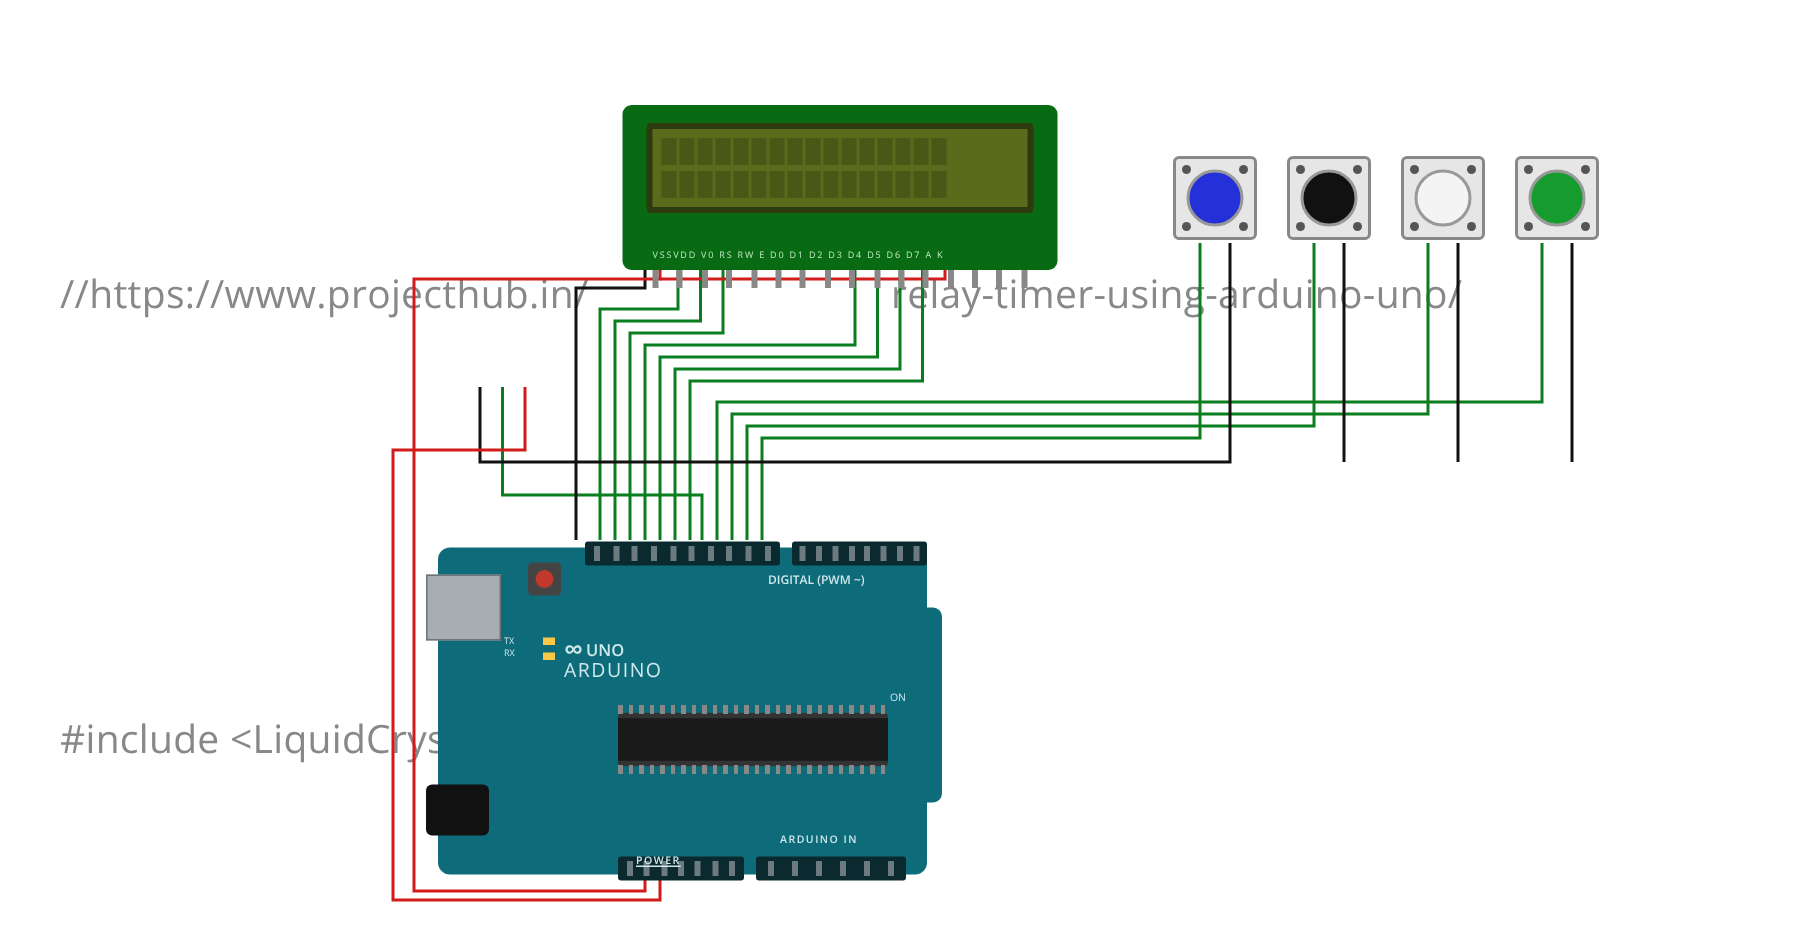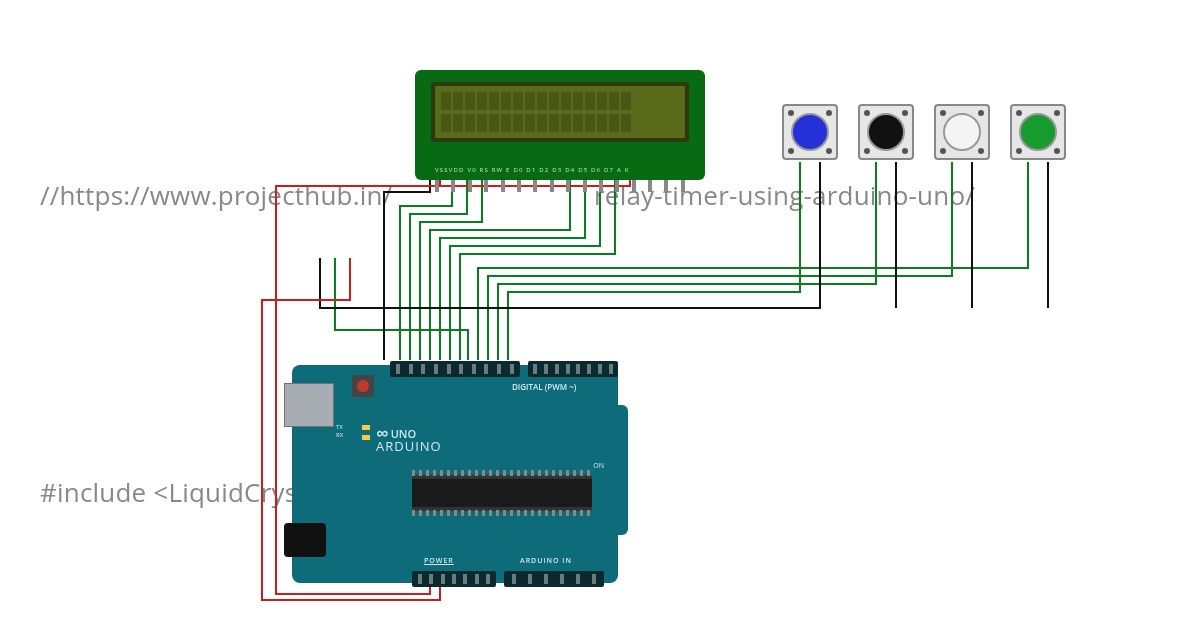--- a/index.html
+++ b/index.html
@@ -176,21 +176,21 @@
   .arduino-label {
     position: absolute;
     left: 84px; top: 56px;
     color: #cfe8ec;
     font-size: 11px; font-weight: 600;
     display:flex;align-items:center;gap:4px;
   }
   .arduino-label .inf { font-size: 18px; letter-spacing:-2px;}
   .arduino-sub { position:absolute;left:84px;top:72px;color:#cfe8ec;font-size:13px;letter-spacing:1px;}
   .txt-digital { position:absolute;top:16px;left:220px;color:#cfe8ec;font-size:8px;font-weight:600;}
-  .txt-power { position:absolute;bottom:18px;left:132px;color:#cfe8ec;font-size:7px;font-weight:600;letter-spacing:1px;text-decoration:underline;}
+  .txt-power { position:absolute;bottom:4px;left:132px;color:#cfe8ec;font-size:7px;font-weight:600;letter-spacing:1px;text-decoration:underline;}
   .txt-analog { position:absolute;bottom:18px;left:228px;color:#cfe8ec;font-size:7px;font-weight:600;letter-spacing:1px;}
   .small-led { position:absolute; width:8px;height:5px;background:#f9c846;}
   .led-tx { left:70px; top:60px; }
   .led-rx { left:70px; top:70px; }
   .txt-txrx { position:absolute;left:44px;top:58px;font-size:6px;color:#cfe8ec;}
   .txt-on { position:absolute;right:14px;top:76px;font-size:7px;color:#cfe8ec;margin-top:20px;}
 
   
   .btn {
     position: absolute;

